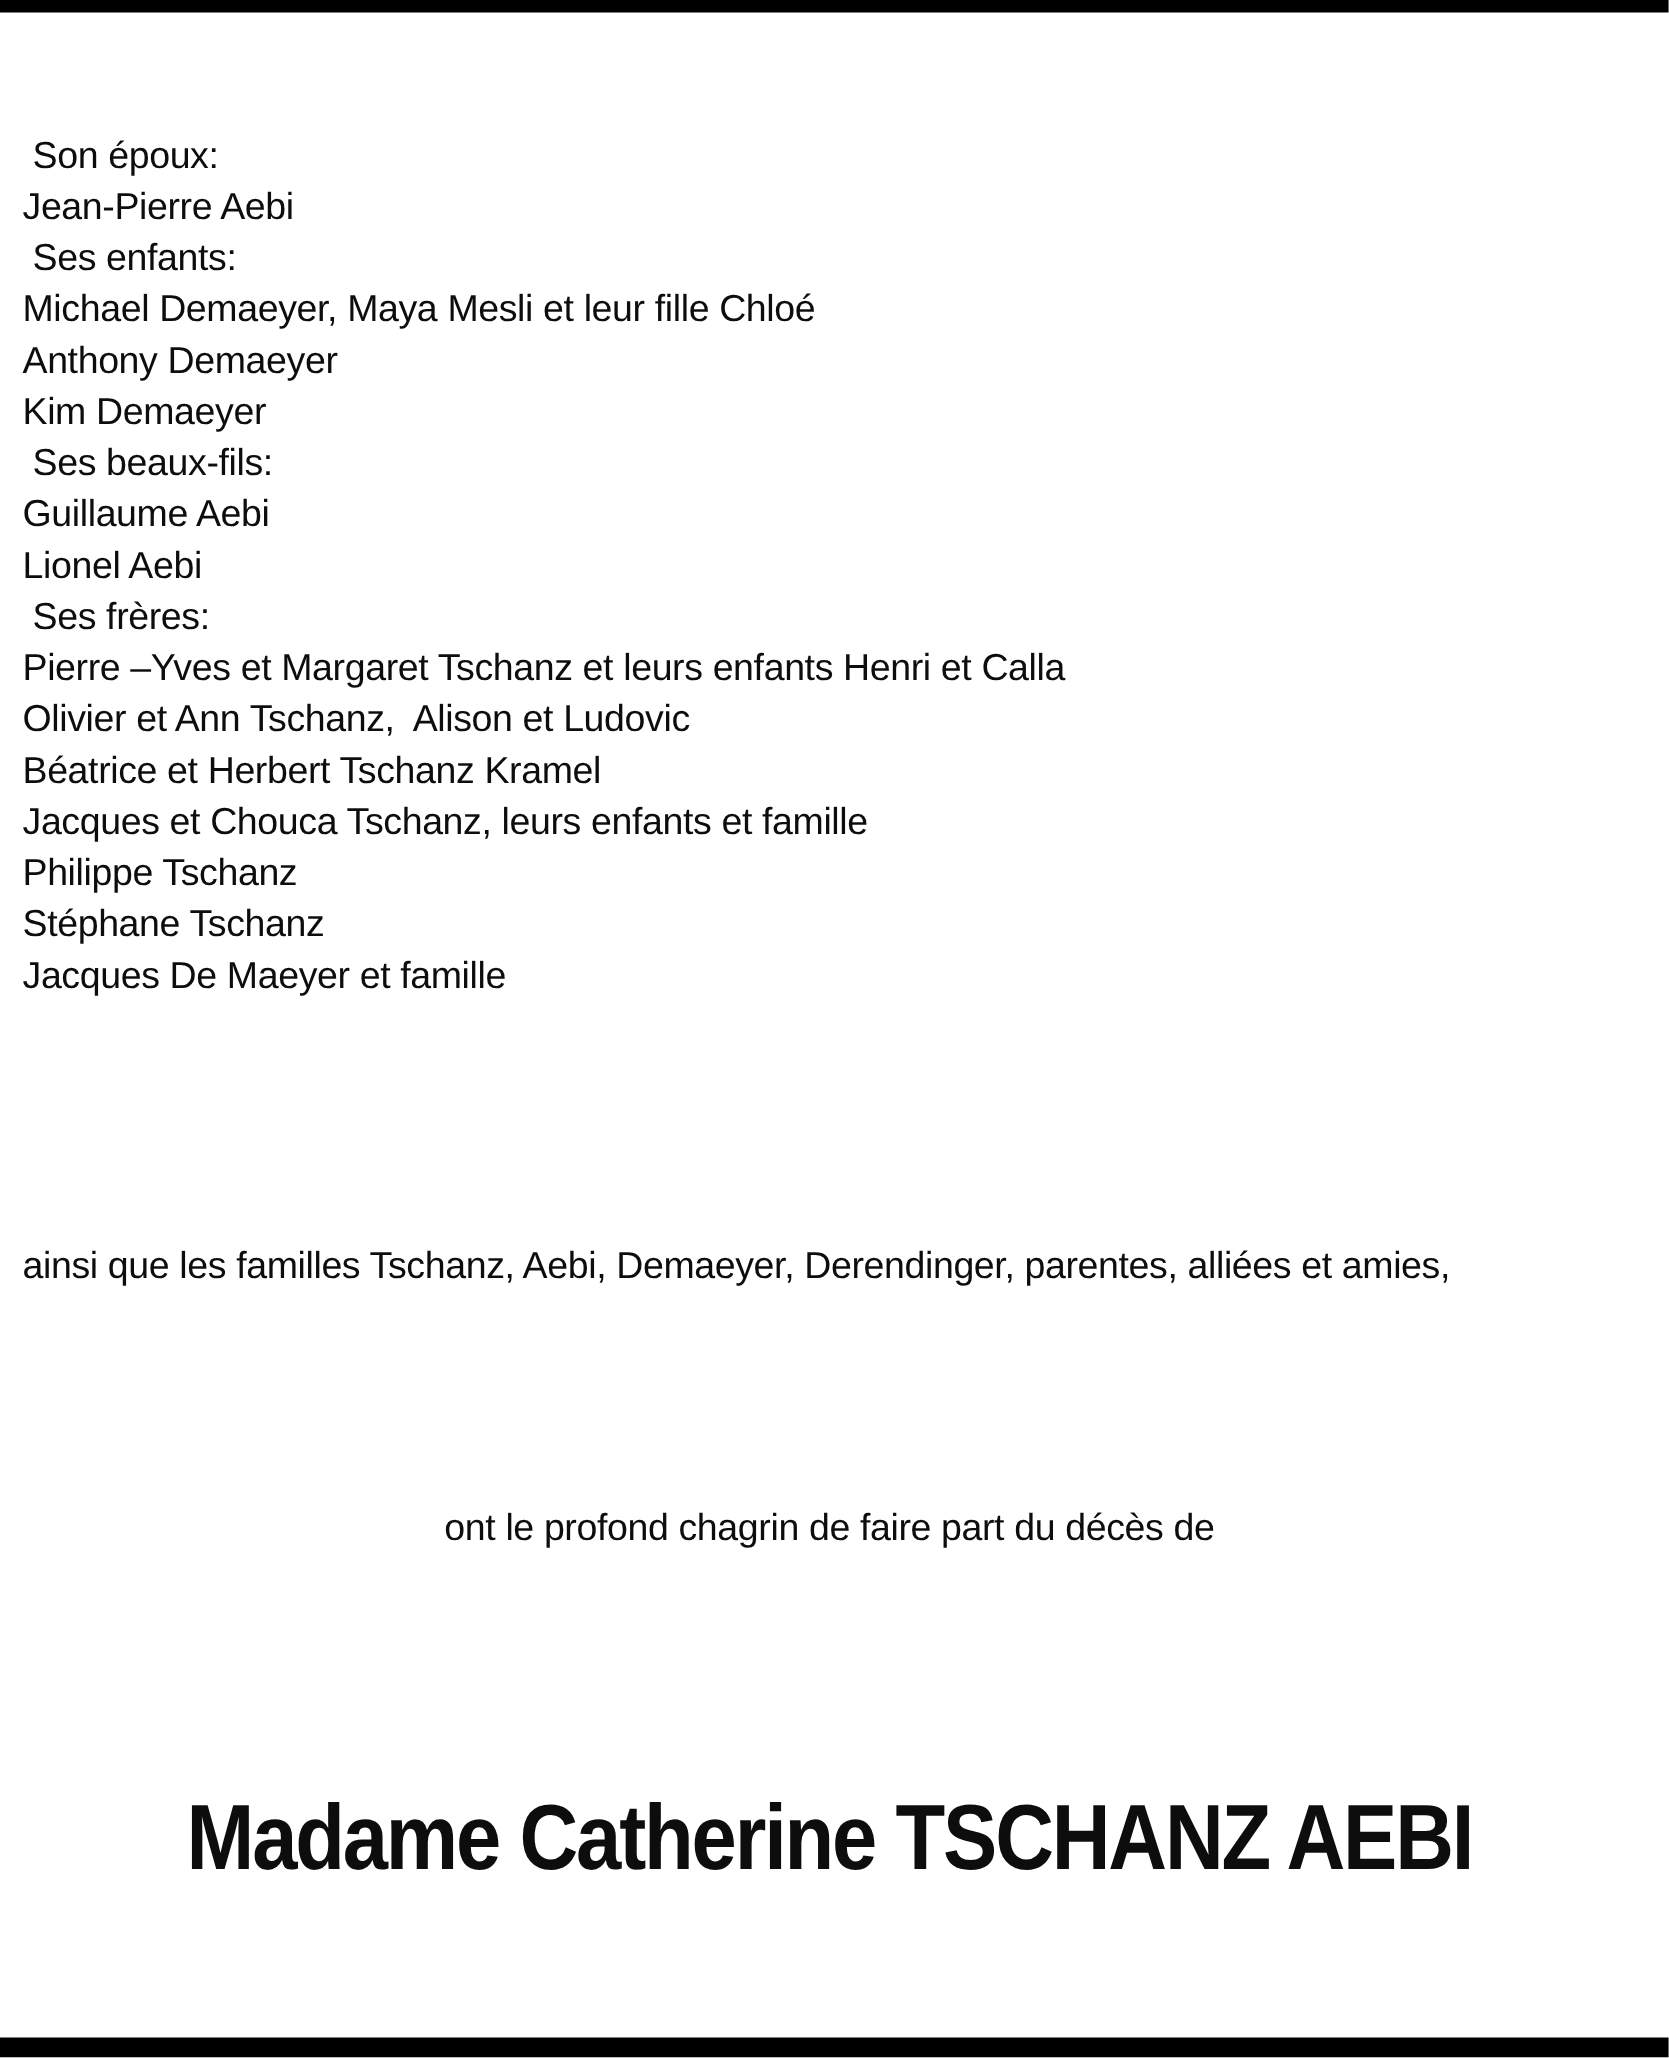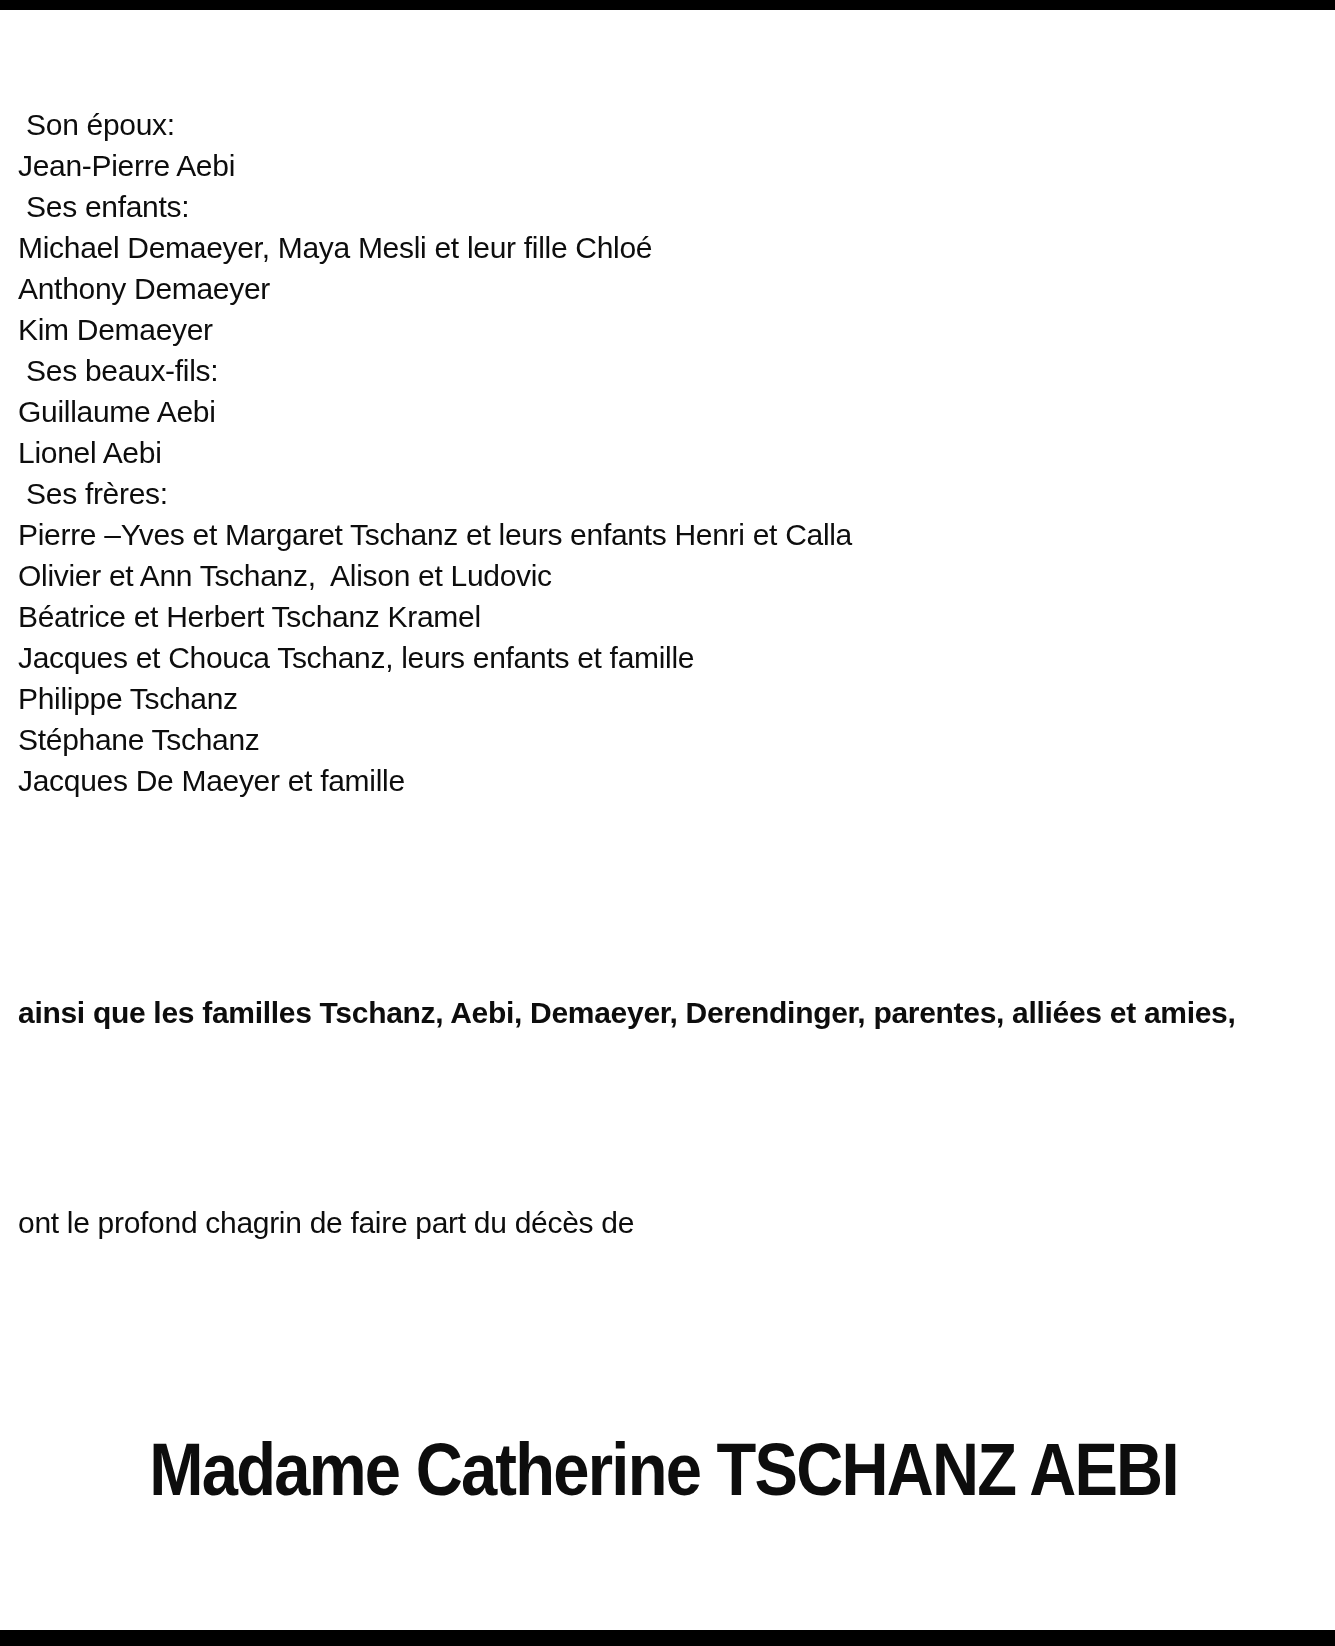--- a/index.html
+++ b/index.html
@@ -40,22 +40,22 @@
   }
   .bold {
     font-weight: 400;
   }
   p {
     margin: 0;
   }
   .justify {
     text-align: justify;
   }
-  p.families  { margin-top: 68px; font-weight: bold; }
-  p.announce  { margin-top: 46px; }
+  p.families  { margin-top: 68px; }
+  p.announce  { margin-top: 46px; text-align: center; }
   h1.title {
     margin: 58px 0 0 0;
     font-size: 74px;
     line-height: 92px;
     font-weight: 700;
     text-align: center;
     letter-spacing: -2px;
     transform: scaleX(0.88);
     white-space: nowrap;
   }

